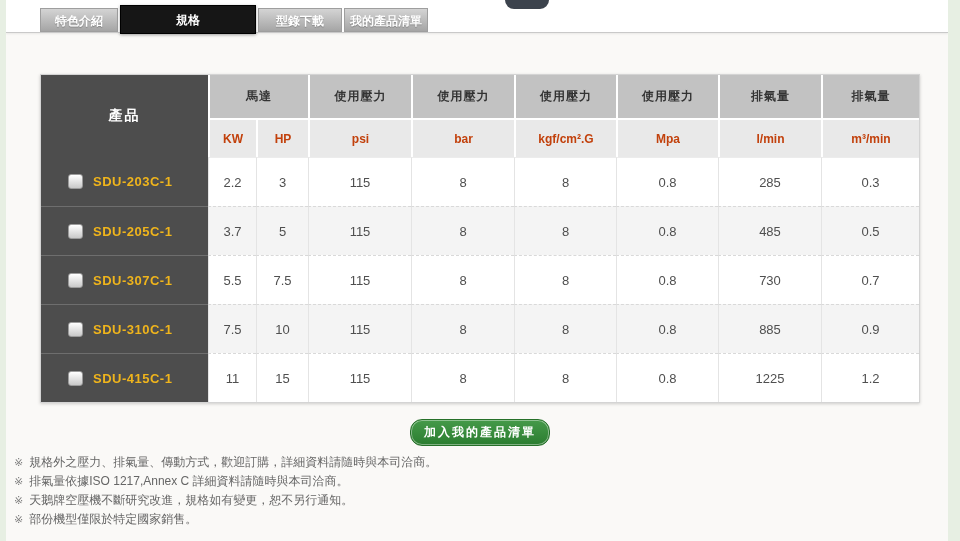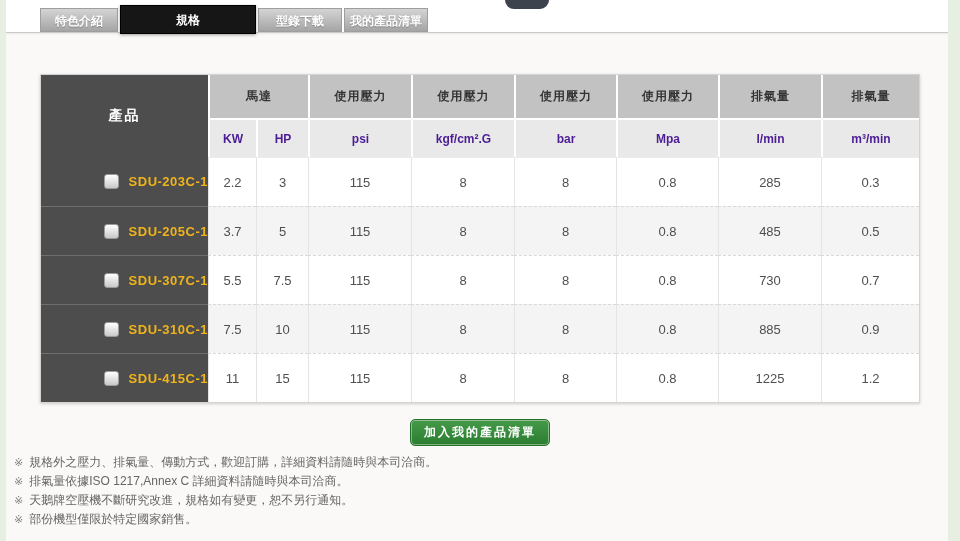--- a/index.html
+++ b/index.html
@@ -38,36 +38,36 @@
     grid-template-rows:45px 37px repeat(5,49px);
     background:#ffffff;border:1px solid #d4d4d4;
     box-shadow:0 1px 3px rgba(0,0,0,.18);
   }
   .cell{display:flex;align-items:center;justify-content:center;box-sizing:border-box;}
   .prod-head{grid-column:1;grid-row:1/3;background:#4d4d4d;color:#fff;
     font-size:14px;font-weight:bold;letter-spacing:2px;}
   .group{background:#c2c2c2;color:#333;font-size:12px;font-weight:bold;
     border-left:2px solid #fff;border-bottom:2px solid #fff;letter-spacing:1px;}
   .g-motor{grid-column:2/4;}
-  .unit{background:#e9e9e9;color:#4c1d95;font-size:12px;font-weight:bold;
+  .unit{background:#e9e9e9;color:#c2410c;font-size:12px;font-weight:bold;
     border-left:2px solid #fff;}
-  .prod{background:#4d4d4d;justify-content:flex-end;padding-left:16px;gap:10px;
+  .prod{background:#4d4d4d;justify-content:flex-start;padding-left:27px;gap:10px;
     border-top:1px solid #6e6e6e;cursor:pointer;}
   .prod.nd{border-top:none;}
   .checkbox{width:13px;height:13px;border-radius:3px;flex:0 0 auto;
     background:linear-gradient(#ffffff,#c9c9c9);border:1px solid #9b9b9b;cursor:pointer;}
   .pname{color:#efb41c;font-size:13px;font-weight:bold;letter-spacing:.5px;cursor:pointer;}
   .val{color:#4f4f4f;font-size:13px;border-left:1px solid #e4e4e4;
     border-top:1px dashed #d9d9d9;background:#fff;}
   .val.alt{background:#f4f4f4;}
   .val.nd{border-top:1px solid #ececec;}
 
   
   .add-btn{position:absolute;left:50%;top:419px;transform:translateX(-50%);
-    background:linear-gradient(#459a49,#2b7d30);border:1px solid #267029;border-radius:5px;
+    background:linear-gradient(#459a49,#2b7d30);border:1px solid #267029;border-radius:12px;
     box-shadow:inset 0 0 0 1px rgba(255,255,255,.4);
     color:#fff;font-size:12px;font-weight:bold;letter-spacing:2px;
     padding:4px 13px;cursor:pointer;font-family:inherit;}
 
   
   .notes{position:absolute;left:14px;top:453px;margin:0;padding:0;list-style:none;}
   .notes li{line-height:19px;font-size:12px;color:#666;}
   .notes .marker{color:#828282;margin-right:6px;font-size:11px;}
 </style>
 </head>
@@ -93,22 +93,22 @@
   <div class="cell group">使用壓力</div>
   <div class="cell group">使用壓力</div>
   <div class="cell group">使用壓力</div>
   <div class="cell group">使用壓力</div>
   <div class="cell group">排氣量</div>
   <div class="cell group">排氣量</div>
 
   <div class="cell unit">KW</div>
   <div class="cell unit">HP</div>
   <div class="cell unit">psi</div>
+  <div class="cell unit">bar</div>
   <div class="cell unit">kgf/cm².G</div>
-  <div class="cell unit">bar</div>
   <div class="cell unit">Mpa</div>
   <div class="cell unit">l/min</div>
   <div class="cell unit">m³/min</div>
 
   <div class="cell prod nd">
     <span class="checkbox"></span>
     <span class="pname">SDU-203C-1</span>
   </div>
   <div class="cell val nd">2.2</div>
   <div class="cell val nd">3</div>

